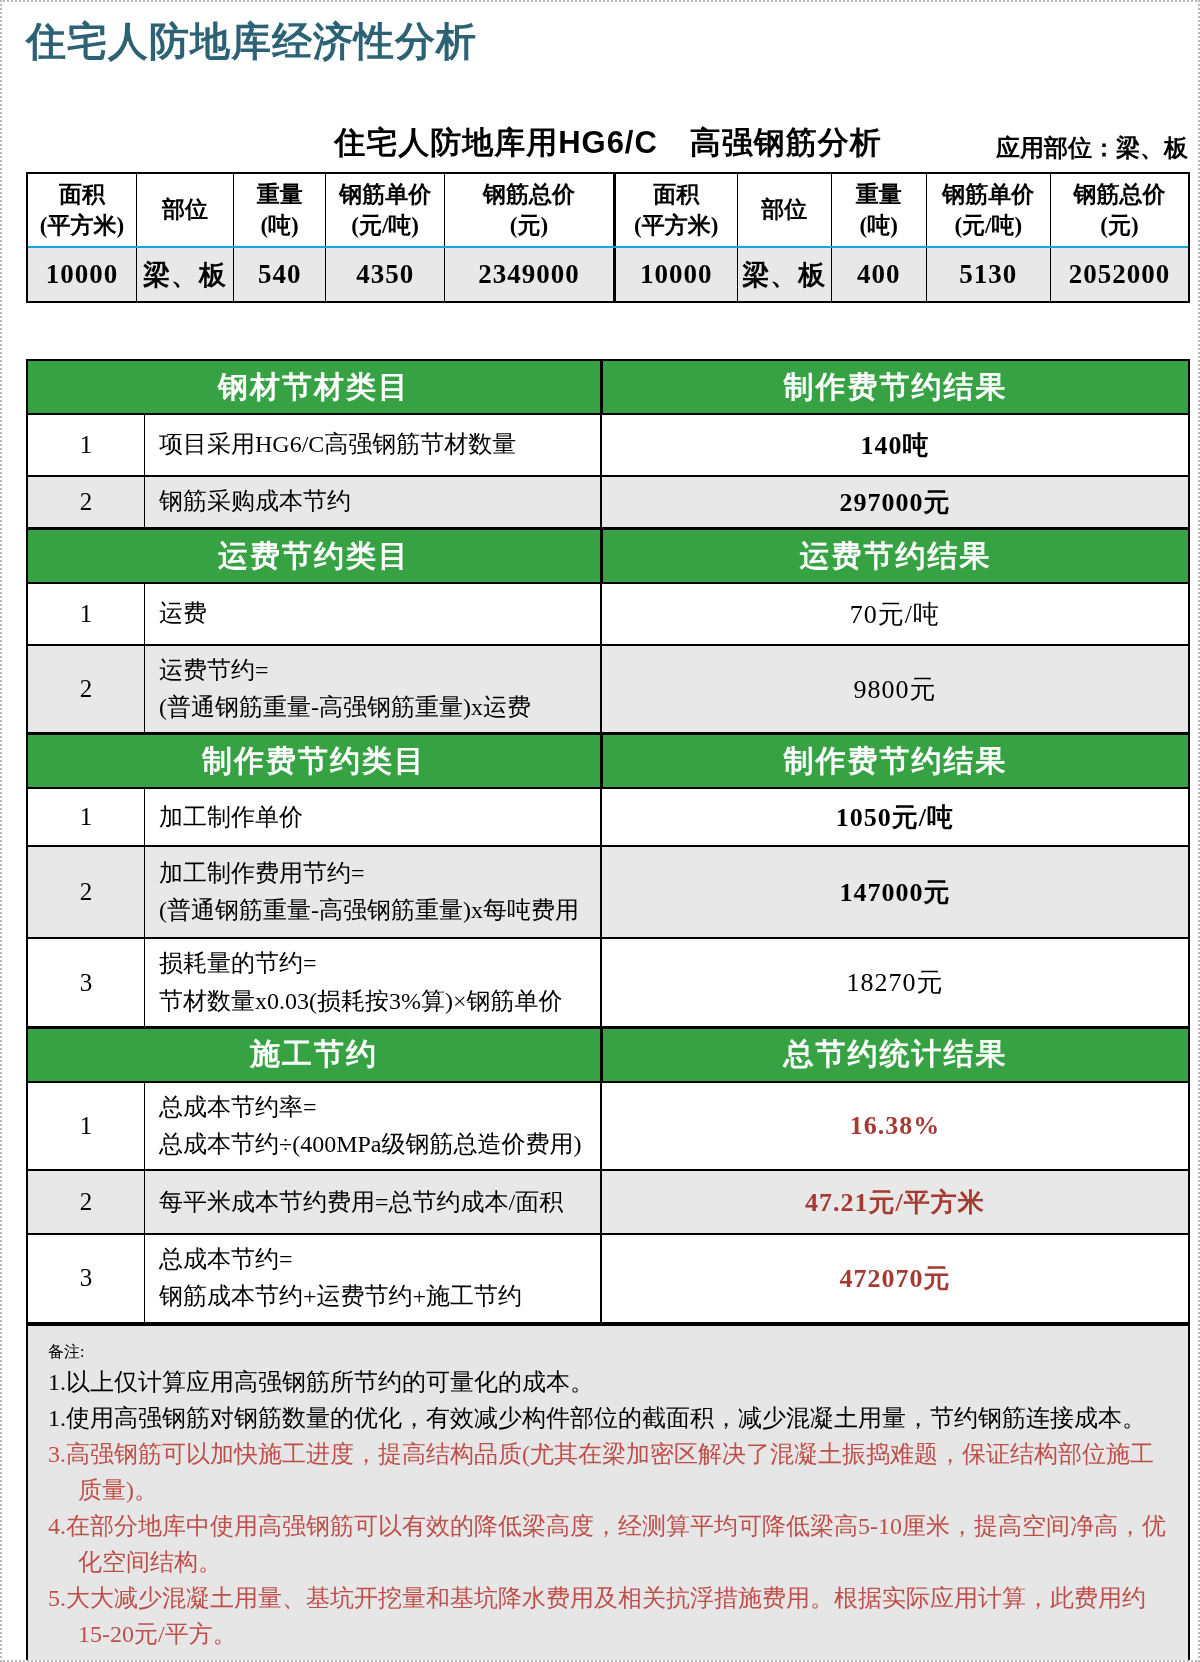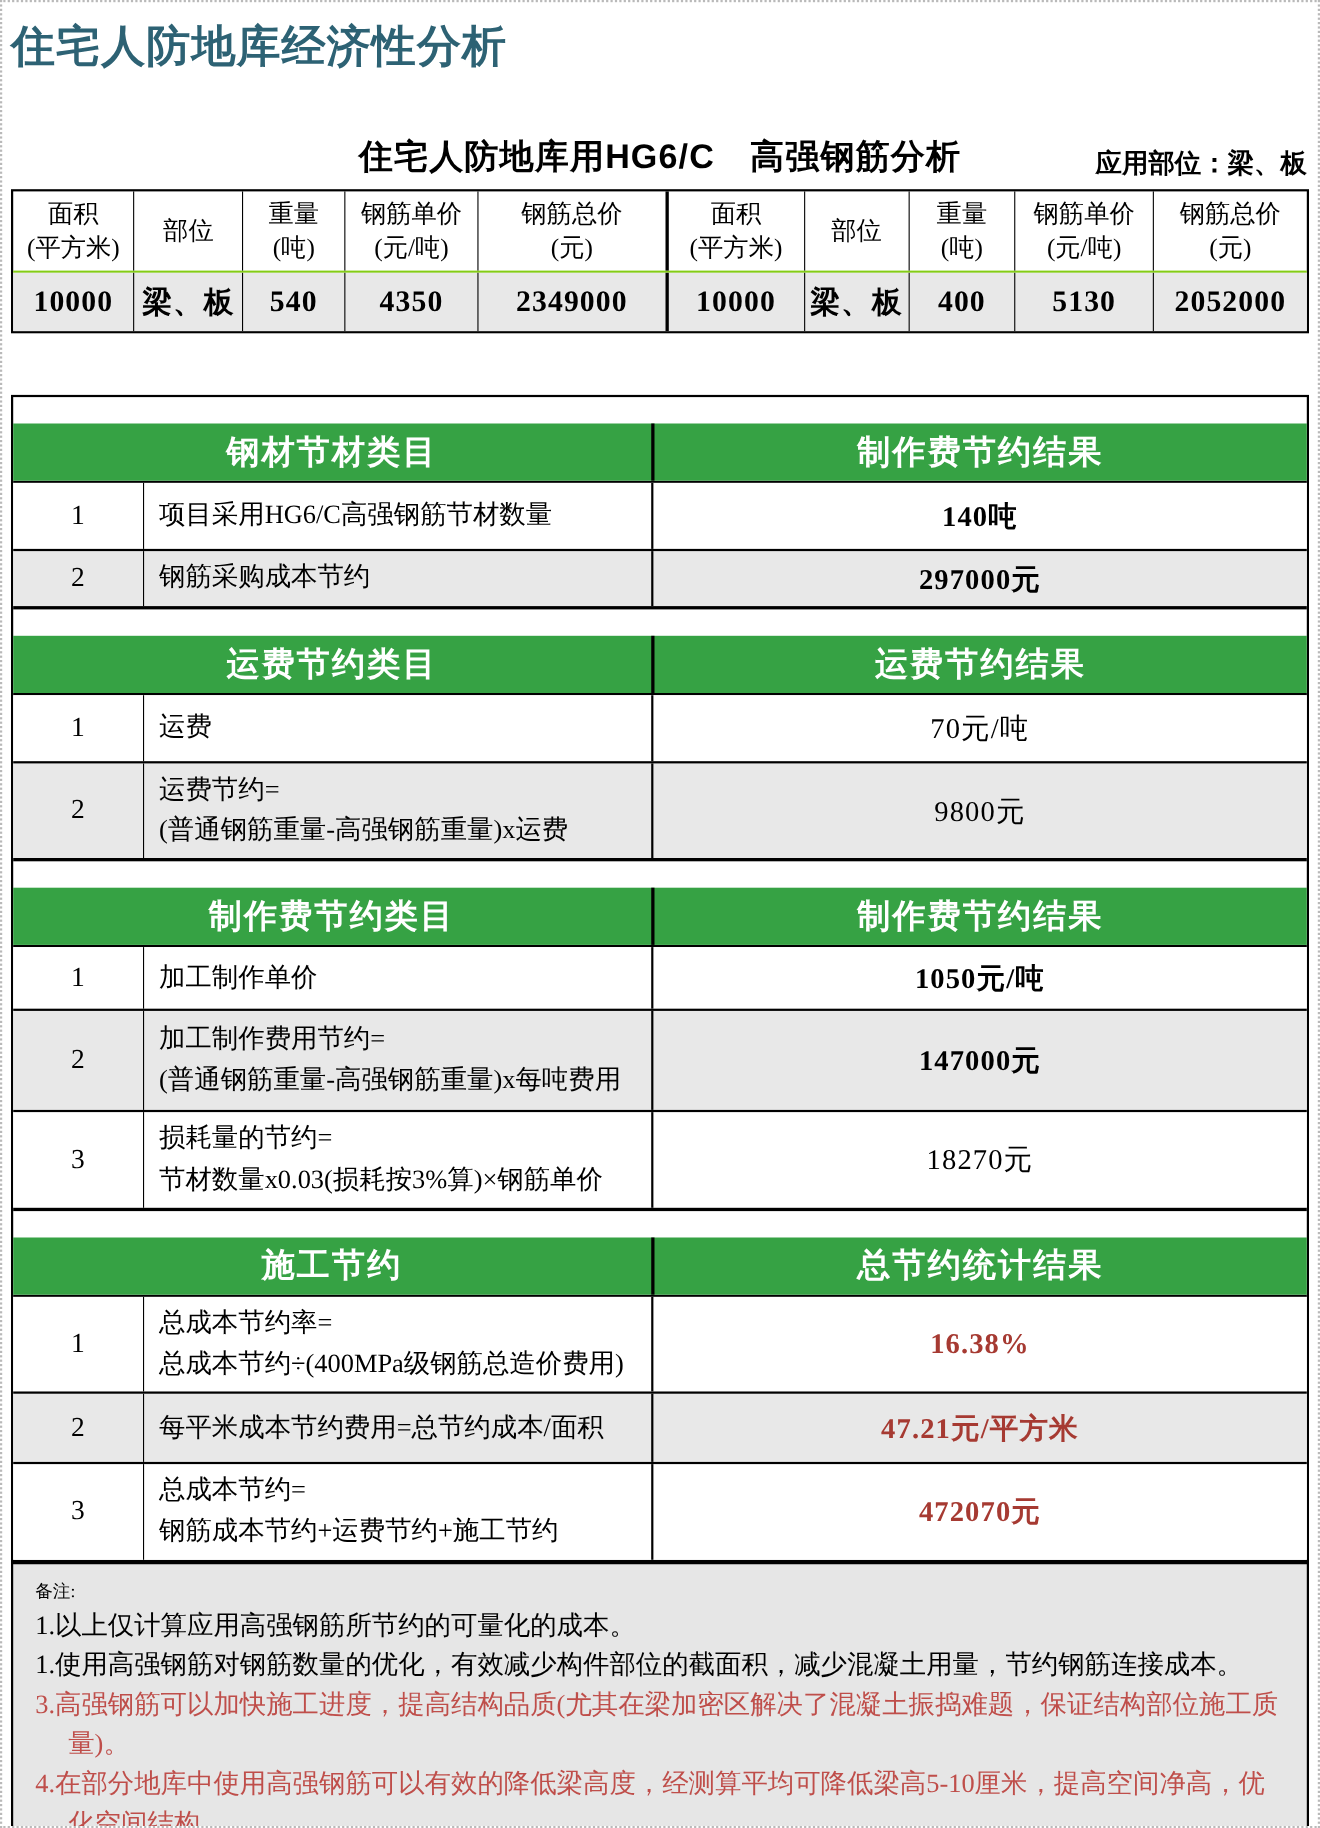--- a/index.html
+++ b/index.html
@@ -8,21 +8,21 @@
     --result_red:#a63a32;
     --note_red:#bf4e4a;
     --row_gray:#e8e8e8;
     --notes_bg:#e6e6e6;
   }
   *{margin:0;padding:0;box-sizing:border-box;}
   html,body{background:#fff;}
   body{width:1200px;font-family:"Liberation Serif","DejaVu Serif",serif;color:#000;}
   .page{
     width:1200px;height:1662px;background:#fff;
-    border:2px dotted #b9b9b9;padding:8px 8px 0 8px;overflow:hidden;
+    border:2px dotted #b9b9b9;padding:8px 8px 0 24px;overflow:hidden;
   }
   
   .hdr{height:162px;position:relative;}
   .page-title{
     font-family:"Liberation Sans","DejaVu Sans",sans-serif;
     font-weight:bold;font-size:40px;color:var(--title_teal);
     letter-spacing:1px;padding-top:4px;
   }
   .sub-row{position:absolute;left:0;right:0;bottom:6px;height:44px;}
   .subtitle{
@@ -38,21 +38,21 @@
   
   .ta{border:2px solid #000;}
   .ta-ghead{display:grid;grid-template-columns:50.4% 49.6%;border-bottom:2px solid #000;}
   .ta-gcell{
     height:68px;background:var(--header_green);color:#fff;
     display:flex;align-items:center;justify-content:center;
     font-size:31px;font-weight:bold;letter-spacing:2px;
   }
   .ta-gcell.rt{border-left:3px solid #000;}
   .ta-cols,.ta-data{display:grid;grid-template-columns:9.3% 8.4% 7.9% 10.3% 14.5% 10.7% 8.1% 8.2% 10.7% 11.9%;}
-  .ta-cols{border-bottom:2px solid #84cc16;}
+  .ta-cols{border-bottom:2px solid #0ea5e9;font-weight:bold;}
   .ta-col{
     min-height:72px;display:flex;align-items:center;justify-content:center;
     text-align:center;font-size:23px;white-space:pre-line;line-height:1.35;
     border-left:1px solid #000;padding:2px;
   }
   .ta-col:first-child{border-left:none;}
   .ta-col.gdiv{border-left:3px solid #000;}
   .ta-data .ta-cell{
     min-height:53px;display:flex;align-items:center;justify-content:center;
     font-size:27px;font-weight:bold;background:var(--row_gray);
@@ -62,21 +62,21 @@
   .ta-data .ta-cell.gdiv{border-left:3px solid #000;}
   
   .gap{height:56px;}
   
   .tb{border:2px solid #000;}
   .sec-head{display:grid;grid-template-columns:49.3% 50.7%;border-top:3px solid #000;border-bottom:2px solid #000;}
   .sec:first-child .sec-head{border-top:none;}
   .sec-hcell{
     height:52px;background:var(--header_green);color:#fff;
     display:flex;align-items:center;justify-content:center;
-    font-size:30px;font-weight:bold;letter-spacing:2px;margin-top:24px;
+    font-size:30px;font-weight:bold;letter-spacing:2px;
   }
   .sec-hcell.rt{border-left:3px solid #000;}
   .sec-row{display:grid;grid-template-columns:10% 39.3% 50.7%;background:#fff;}
   .sec-row.gray{background:var(--row_gray);}
   .sec-row + .sec-row{border-top:2px solid #000;}
   .cell-num{
     display:flex;align-items:center;justify-content:center;
     font-size:25px;
   }
   .cell-desc{

